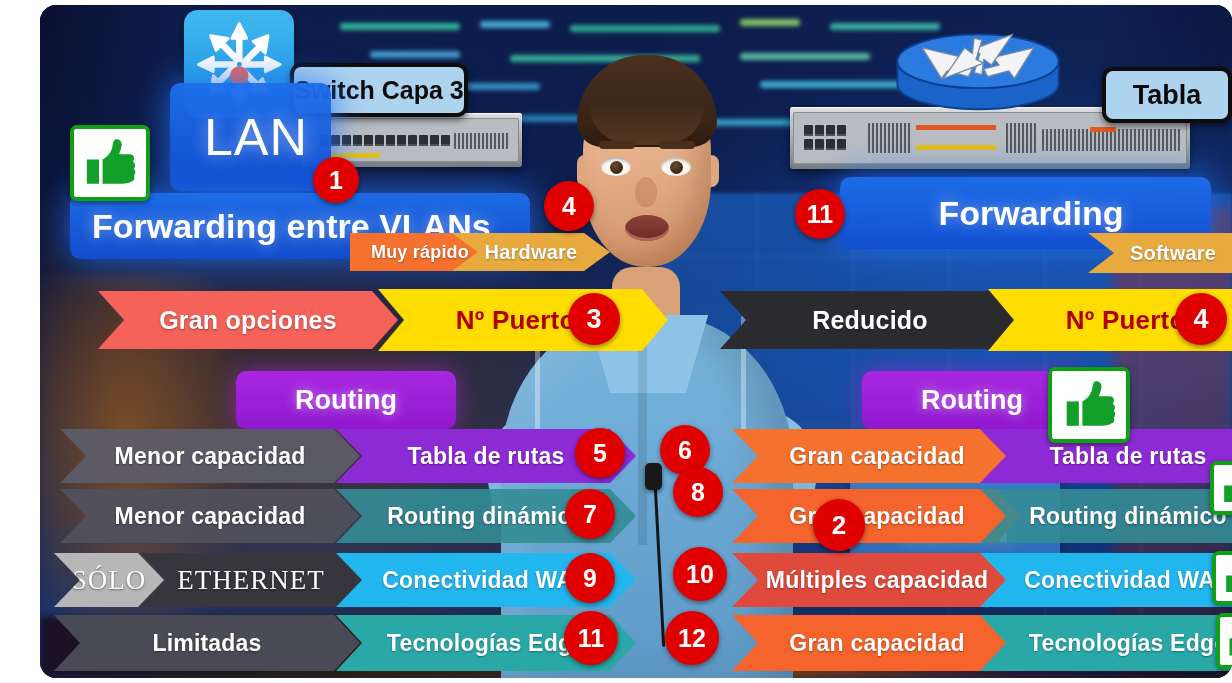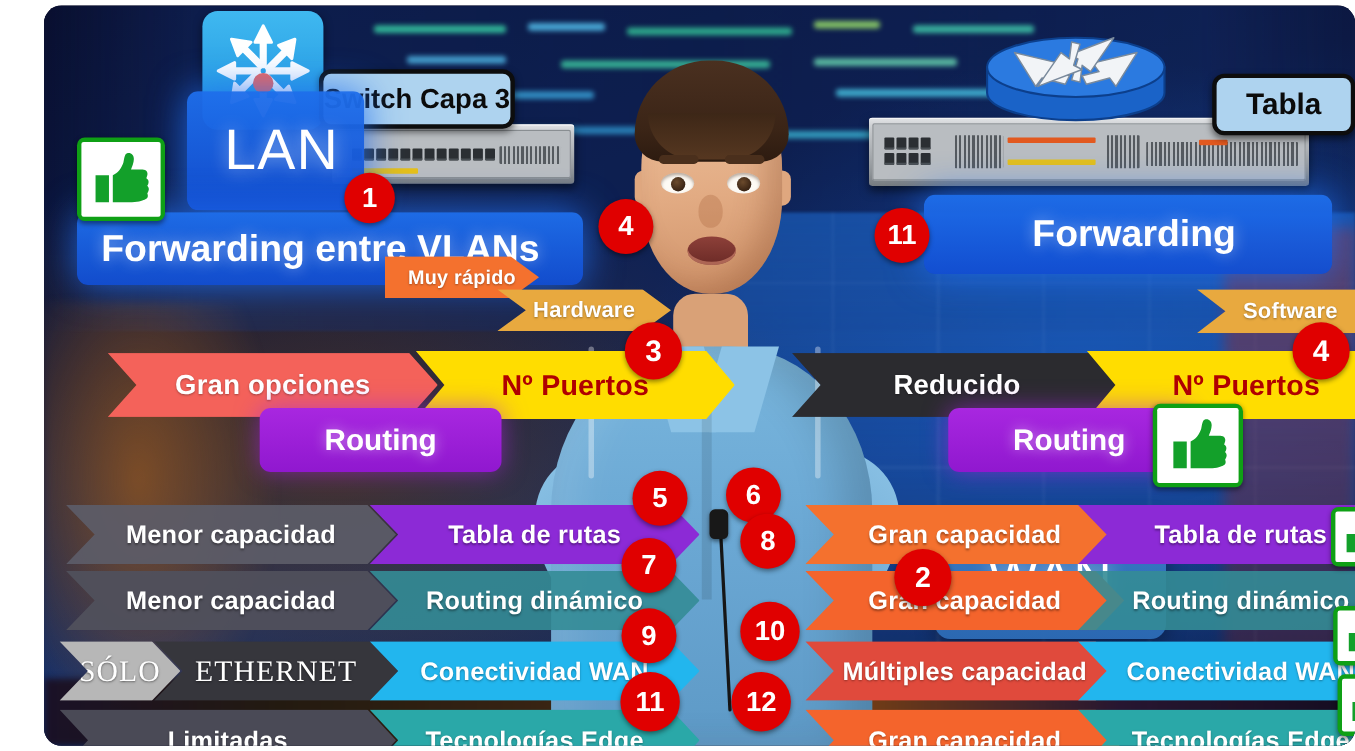--- a/index.html
+++ b/index.html
@@ -94,21 +94,20 @@
   .port{width:9px;height:11px;background:#2b2f33;border-radius:1px;box-shadow:inset 0 -2px 0 #4a5055;}
   .vent{position:absolute;background:
     repeating-linear-gradient(90deg,#4a4f54 0 2px,#b5b9bd 2px 4px);border-radius:1px;opacity:.9;}
   .label-strip{position:absolute;height:5px;border-radius:1px;}
 
   
   .chev{position:absolute;display:flex;align-items:center;
     font-weight:bold;color:#fff;white-space:nowrap;letter-spacing:.2px;}
   .chev-l{ 
     clip-path:polygon(0 0, calc(100% - 26px) 0, 100% 50%, calc(100% - 26px) 100%, 0 100%, 26px 50%);
-    margin-top:30px;
   }
   .chev-flat{ 
     clip-path:polygon(0 0, calc(100% - 26px) 0, 100% 50%, calc(100% - 26px) 100%, 0 100%);
   }
   .chev-txt{width:100%;text-align:center;padding:0 8px;box-sizing:border-box;
     text-shadow:0 1px 2px rgba(0,0,0,.35);}
 
   
   .plate{position:absolute;border-radius:10px;display:flex;align-items:center;justify-content:center;
     color:#fff;font-weight:bold;}

